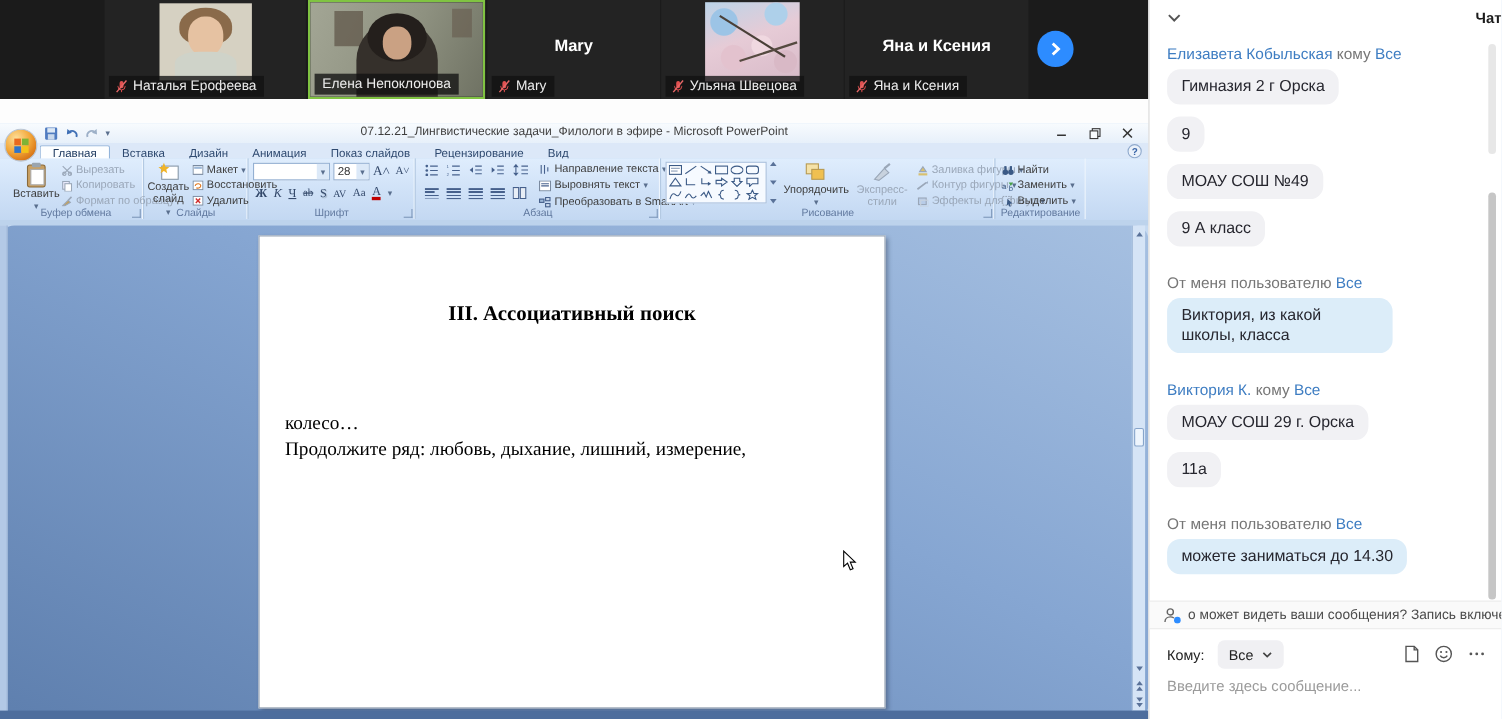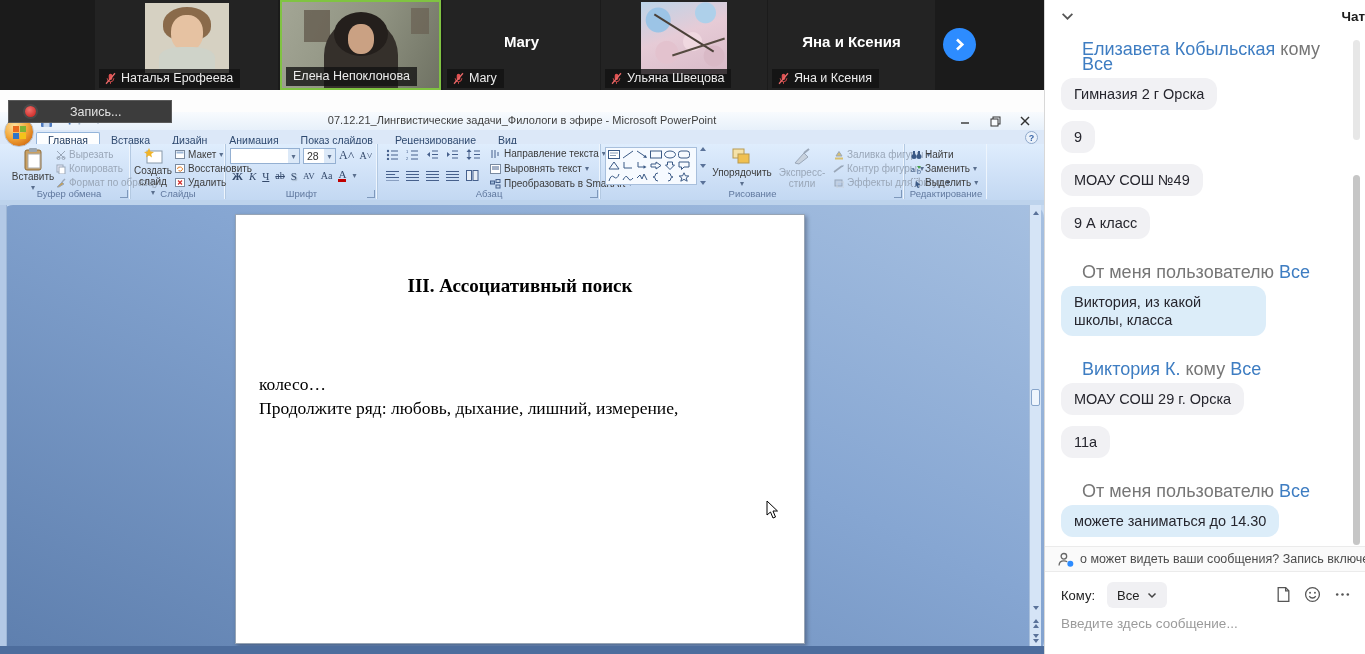--- a/index.html
+++ b/index.html
@@ -132,21 +132,21 @@
   #pps-thumb { position:absolute; left:1px; top:184px; width:9px; height:17px; background:#eef5fd;
     border:1px solid #87a5cb; border-radius:2px; cursor:grab; }
 
   
   #chat { left:1044px; top:0; width:321px; height:654px; background:#fff; border-left:1px solid #d8d8d8; }
   #chat-header { position:absolute; left:0; top:0; right:0; height:34px; }
   #chat-title { position:absolute; left:0; right:0; top:0; line-height:34px; text-align:right;
     font-size:13.5px; font-weight:bold; color:#1c1c1c; }
   #chat-collapse { position:absolute; left:16px; top:12px; cursor:pointer; }
   #chat-body { position:absolute; left:0; top:34px; right:0; height:512px; padding:8px 16px 0; overflow:hidden; }
-  .msg-header { font-size:18px; margin-top:26px; line-height:15px;margin-left:21px; }
+  .msg-header { font-size:14px; margin-top:26px; line-height:15px; }
   .msg-group:first-child .msg-header { margin-top:0; }
   .sender { color:#3e7dc2; cursor:pointer; }
   .connector { color:#767676; }
   .recipient { color:#3e7dc2; cursor:pointer; }
   .msg-group.own .sender, .msg-group.own .connector { color:#767676; }
   .bubble { display:block; width:fit-content; max-width:252px; background:#f1f1f4; border-radius:12px;
     padding:7px 13px; font-size:14.5px; color:#26262e; margin-top:11px; line-height:18px; }
   .msg-header + .bubble { margin-top:6px; }
   .bubble.own { background:#dcedf9; }
   .bubble.narrow { max-width:205px; }
@@ -247,24 +247,20 @@
 
     <div id="next-page-btn" class="abs">
       <svg width="15" height="15" viewBox="0 0 12 12">
         <polyline points="4,2 8.2,6 4,10" fill="none" stroke="#fff" stroke-width="2.1"></polyline>
       </svg>
     </div>
   </div>
 
   <div id="top-gap" class="abs"></div>
 
-  <div id="recording-badge" class="abs">
-    <span class="dot"></span>
-    <span class="txt">Запись...</span>
-  </div>
 
   <div id="ppt" class="abs">
 
     <div id="ppt-titlebar" class="abs">
       <div id="ppt-title">07.12.21_Лингвистические задачи_Филологи в эфире - Microsoft PowerPoint</div>
       <div id="win-controls" class="abs">
         <span class="win-btn">
           <svg width="10" height="10">
               <line x1="1" y1="7" x2="9" y2="7" stroke="#333" stroke-width="1.4"></line>
             </svg>

